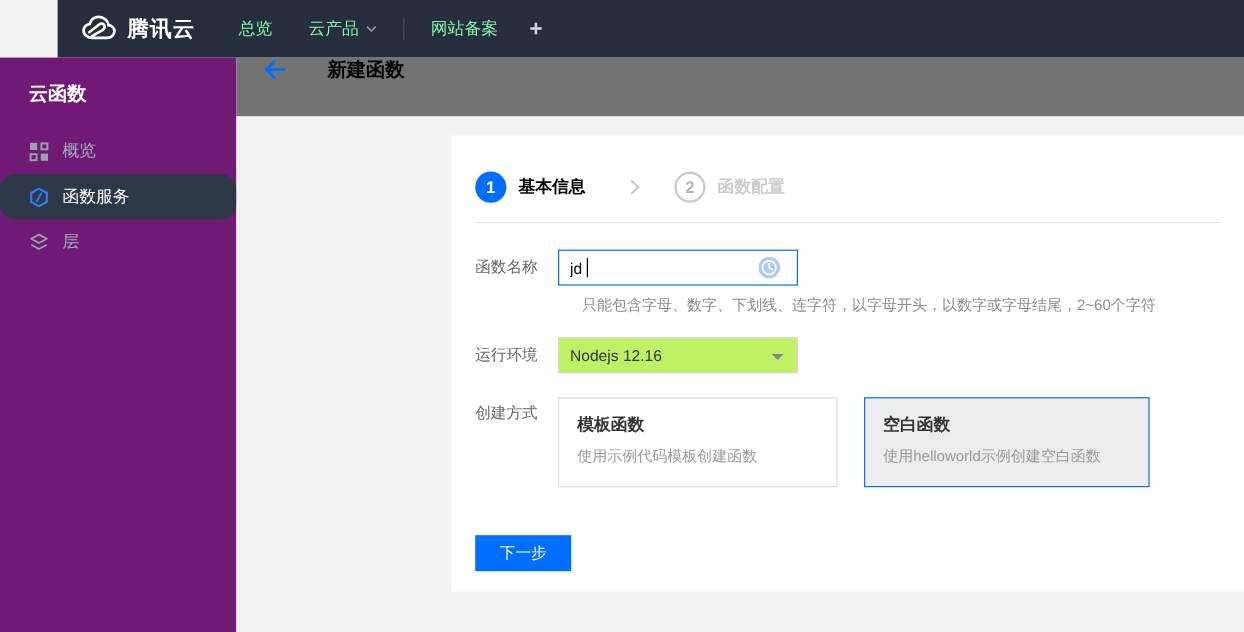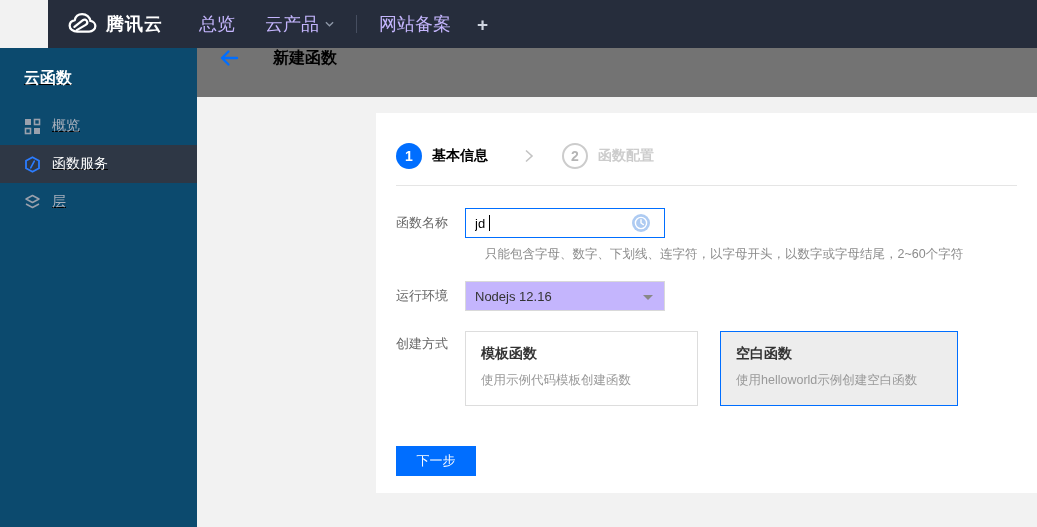--- a/index.html
+++ b/index.html
@@ -11,42 +11,41 @@
   }
 
   
   .topnav {
     position: absolute; top: 0; left: 0; width: 1037px; height: 48px;
     background: #262d3c; display: flex; align-items: center; margin-left: 48px;
   }
   .brand { display: flex; align-items: center; margin-left: 16px; }
   .brand-logo { width: 34px; height: 26px; margin-right: 8px; }
   .brand-name { color: #ffffff; font-size: 18px; font-weight: bold; letter-spacing: 1px; }
-  .nav-item { color: #c4b5fd; font-size: 18px; cursor: pointer; display: flex; align-items: center; }
+  .nav-item { color: #86efac; font-size: 14px; cursor: pointer; display: flex; align-items: center; }
   .nav-overview { margin-left: 36px; }
   .nav-products { margin-left: 30px; }
   .nav-caret { width: 9px; height: 6px; margin-left: 6px; }
   .nav-divider { width: 1px; height: 18px; background: #464e60; margin-left: 22px; }
   .nav-beian { margin-left: 22px; }
   .nav-plus { color: #cfd5e0; font-size: 19px; font-weight: bold; margin-left: 26px; cursor: pointer; line-height: 1; }
 
   
   .sidebar {
     position: absolute; top: 48px; left: 0; width: 197px; height: 479px;
-    background: #0c4a6e;
-    text-decoration: underline;
+    background: #701a75;
   }
   .sidebar-title { color: #ffffff; font-size: 16px; font-weight: bold; padding: 20px 0 0 24px; }
   .menu { margin-top: 18px; }
   .menu-item {
     height: 38px; display: flex; align-items: center; padding-left: 24px;
     color: #a9b0bc; font-size: 14px; cursor: pointer;
   }
   .menu-item .menu-icon { width: 17px; height: 17px; margin-right: 11px; flex: 0 0 auto; }
-  .menu-item.selected { background: #2e3745; color: #ffffff; }
+  .menu-item.selected { background: #2e3745; color: #ffffff; border-radius: 13px; }
 
   
   .page-header {
     position: absolute; top: 48px; left: 197px; width: 840px; height: 49px;
     background: #737373; display: flex; align-items: flex-start;
   }
   .back-btn { width: 20px; height: 20px; margin-left: 22px; cursor: pointer; }
   .page-title { font-size: 16px; font-weight: bold; color: #000000; margin-left: 34px; }
 
   
@@ -83,21 +82,21 @@
     padding: 0 30px 0 9px; font-size: 13px; color: #000; outline: none;
     font-family: "Liberation Sans", "DejaVu Sans", sans-serif;
   }
   .caret-line { position: absolute; left: 24px; top: 7px; width: 1px; height: 16px; background: #000; }
   .clock-icon { position: absolute; right: 7px; top: 6px; width: 18px; height: 18px; cursor: pointer; }
   .hint { position: absolute; top: 133px; left: 109px; font-size: 12.5px; color: #8b8b8b; }
 
   .row-runtime { top: 168px; height: 30px; }
   .select-box {
     position: relative; width: 200px; height: 30px; border: 1px solid #d9d9d9;
-    background: #c4b5fd; display: flex; align-items: center; padding-left: 9px;
+    background: #bef264; display: flex; align-items: center; padding-left: 9px;
     font-size: 13px; color: #333333; cursor: pointer;
   }
   .select-caret {
     position: absolute; right: 11px; top: 13px; width: 0; height: 0;
     border-left: 5px solid transparent; border-right: 5px solid transparent;
     border-top: 5px solid #888888;
   }
 
   .row-method { top: 218px; align-items: flex-start; }
   .method-cards { display: flex; }

